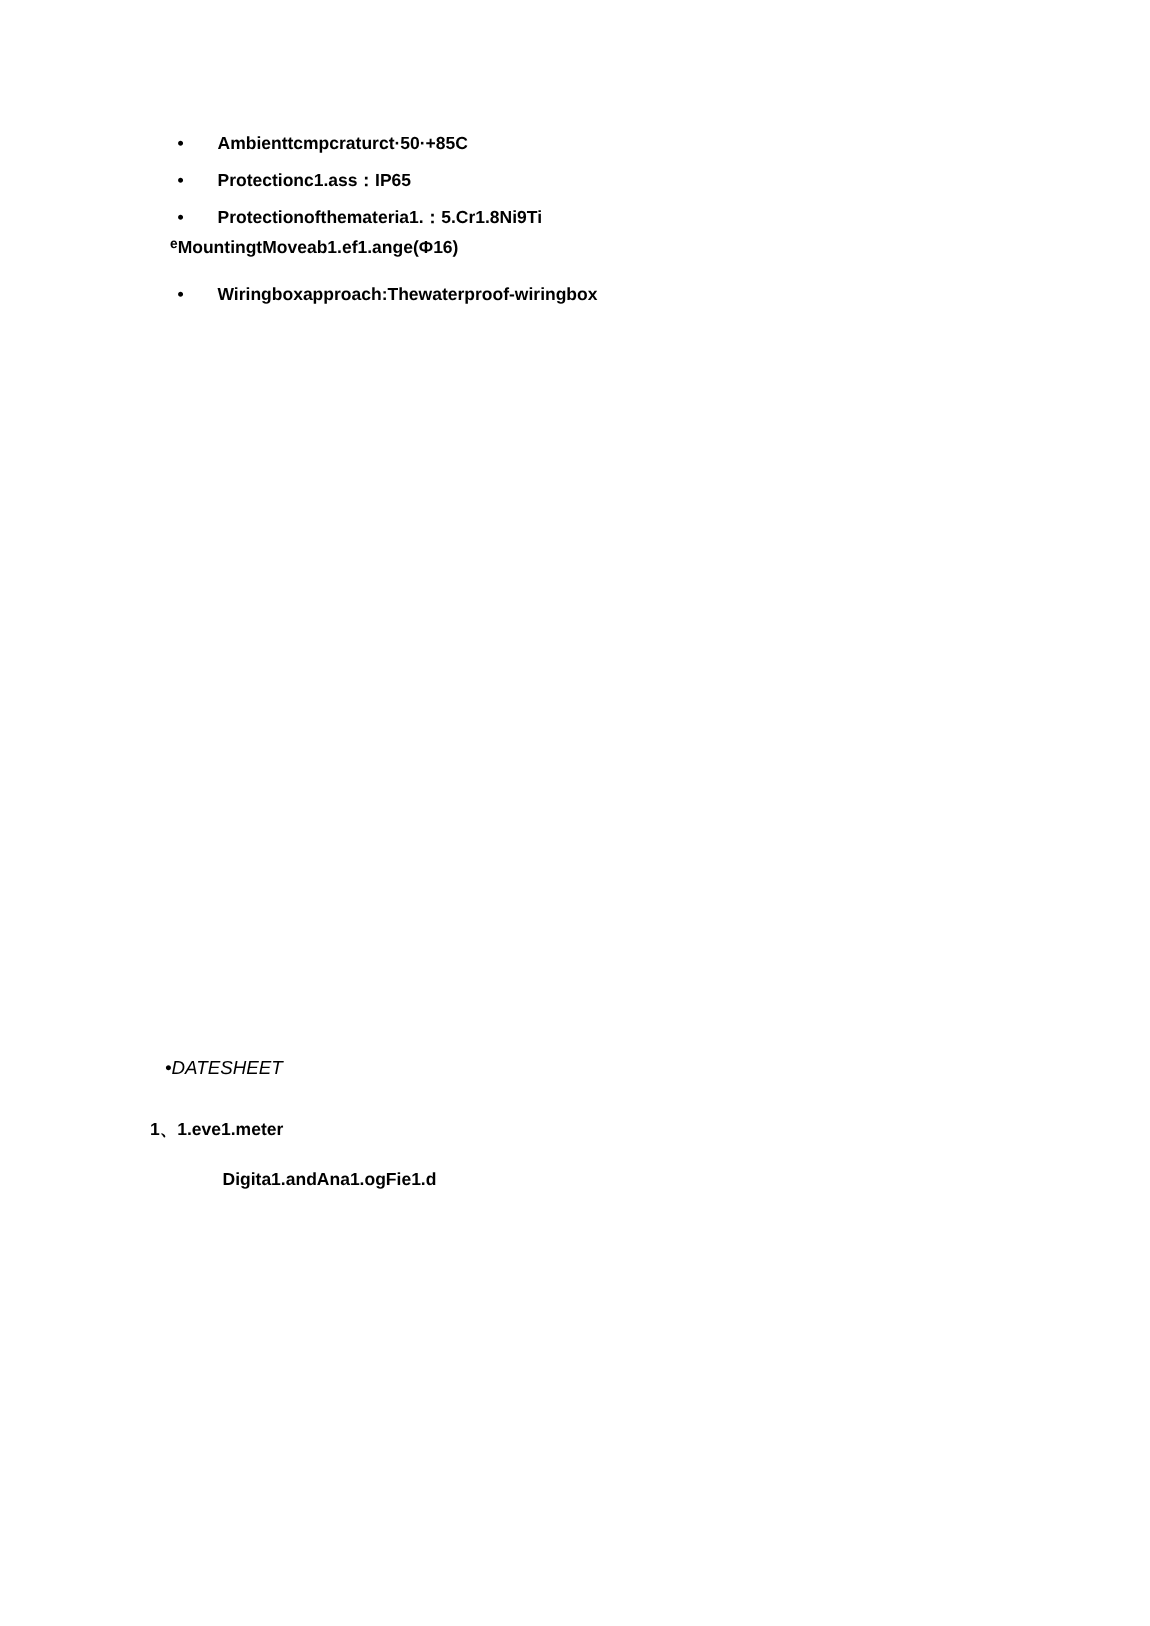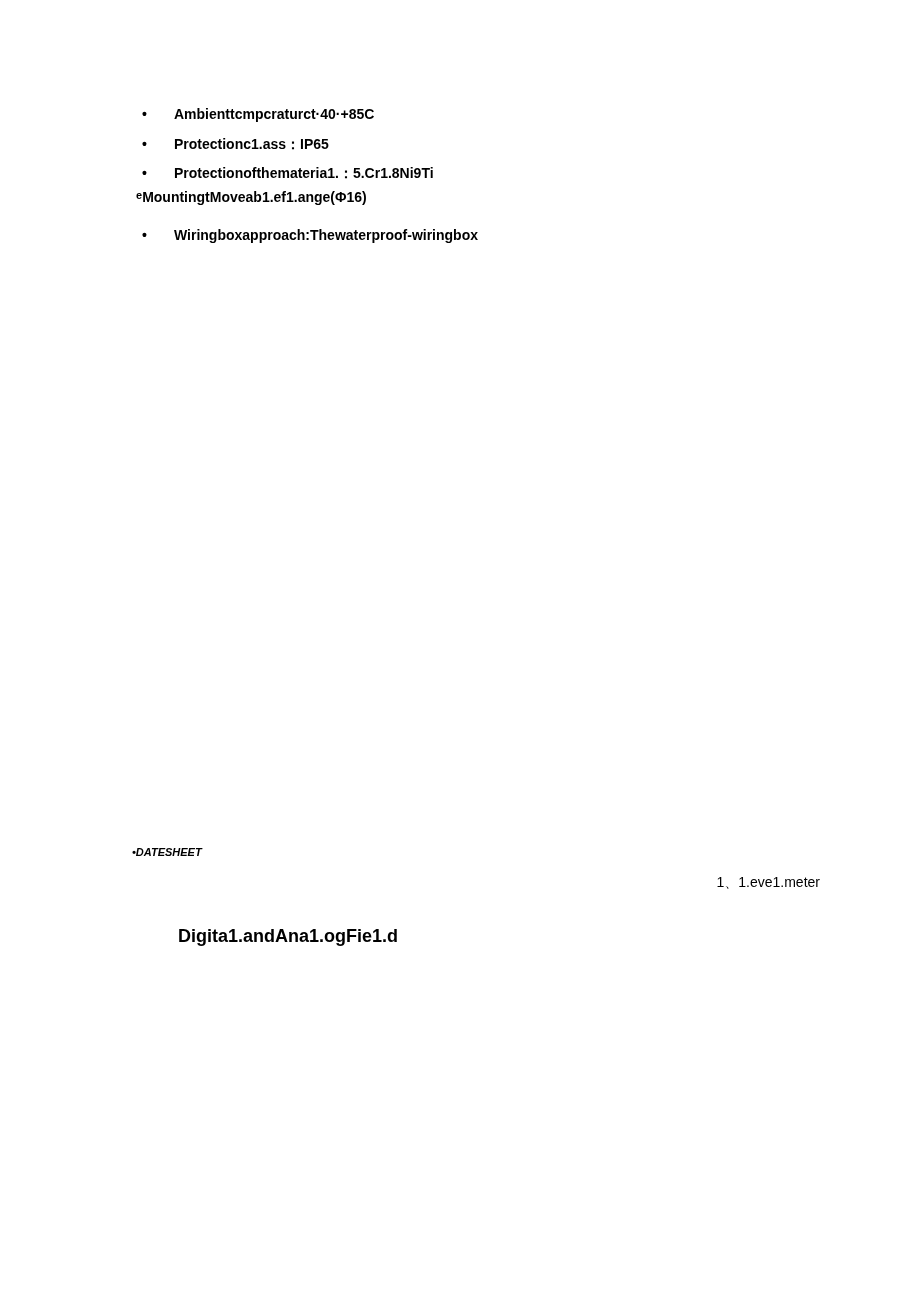--- a/index.html
+++ b/index.html
@@ -45,46 +45,45 @@
     }
     .super-e {
       font-size: 11px;
       vertical-align: top;
     }
     .wiring-item {
       margin-top: 2px;
     }
     .datasheet-heading {
       margin-top: 600px;
-      font-size: 11px;
-      font-weight: bold;
+      font-size: 15px;
+      font-weight: normal;
       font-style: italic;
       margin-left: -6px;
     }
     .level-meter-line {
-      margin-top: 16px;
+      margin-top: 32px;
       font-size: 14px;
-      font-weight: normal;
+      font-weight: bold;
       margin-left: -18px;
-      text-align: right;
     }
     .digital-line {
-      margin-top: 34px;
+      margin-top: 22px;
       margin-left: 40px;
-      font-size: 18px;
+      font-size: 14px;
       font-weight: bold;
     }
   </style>
 </head>
 <body>
 
 <ul class="bullet-list">
   <li class="bullet-item">
     <span class="bullet-marker">•</span>
-    <span class="bullet-text">Ambienttcmpcraturct·40·+85C</span>
+    <span class="bullet-text">Ambienttcmpcraturct·50·+85C</span>
   </li>
   <li class="bullet-item">
     <span class="bullet-marker">•</span>
     <span class="bullet-text">Protectionc1.ass：IP65</span>
   </li>
   <li class="bullet-item">
     <span class="bullet-marker">•</span>
     <span class="bullet-text">Protectionofthemateria1.：5.Cr1.8Ni9Ti</span>
   </li>
 </ul>

